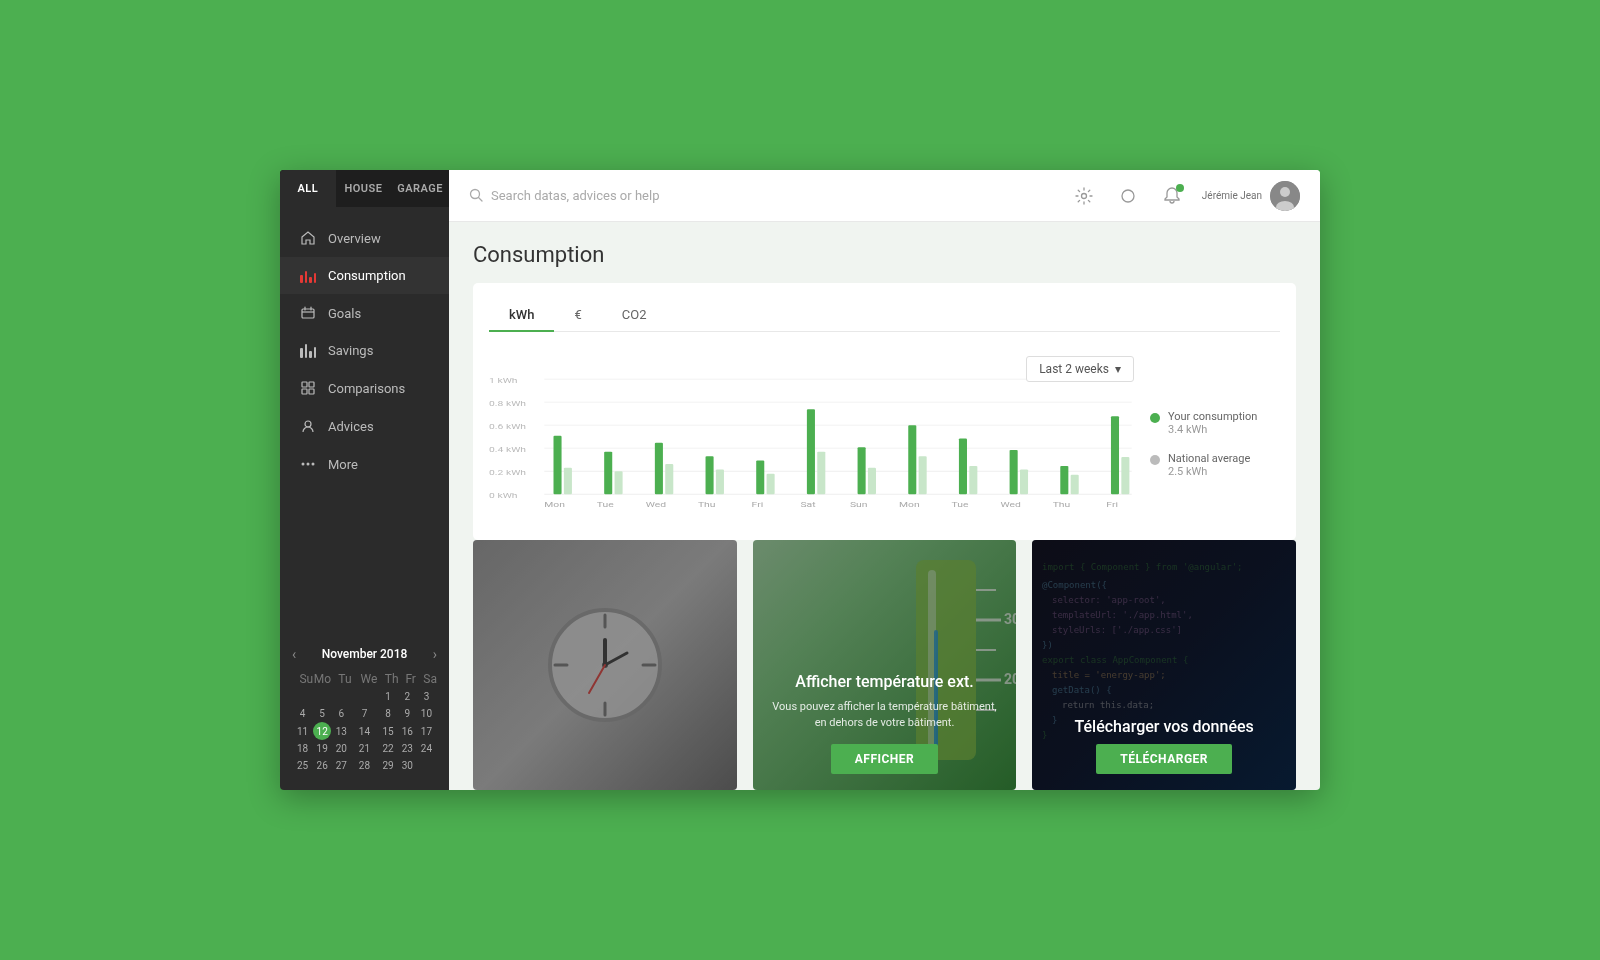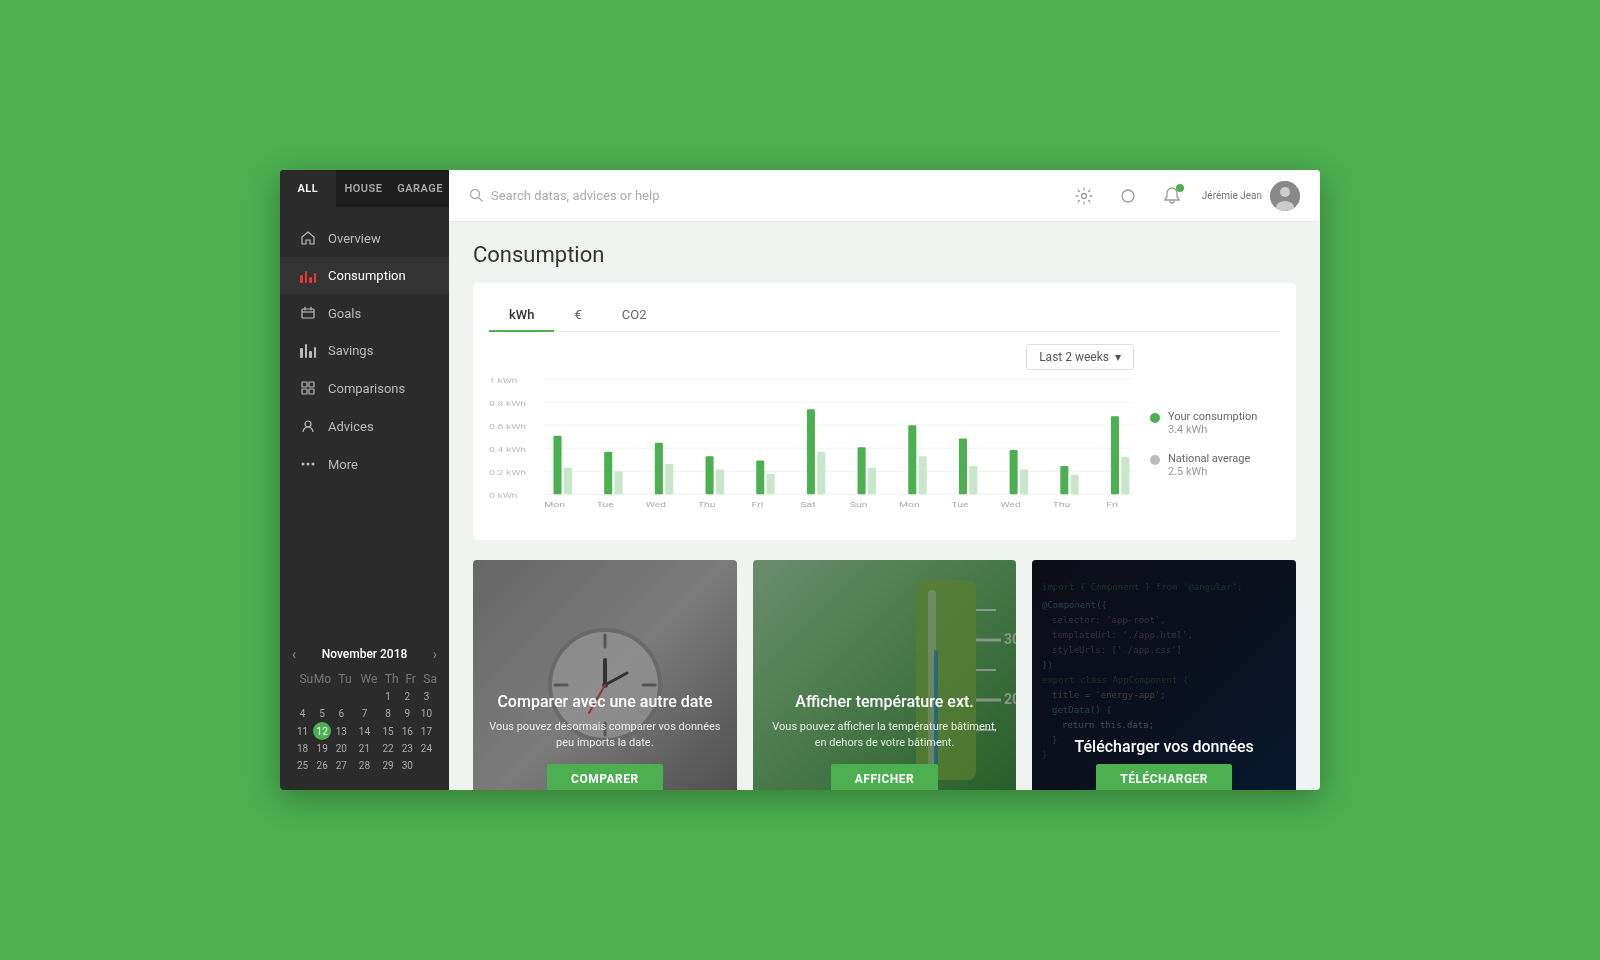--- a/index.html
+++ b/index.html
@@ -164,21 +164,20 @@
       overflow-y: auto;
     }
     .page-title {
       font-size: 22px; font-weight: 400; color: #333; margin-bottom: 16px;
     }
     
     .chart-section {
       background: #fff;
       border-radius: 5px;
       padding: 16px;
-      margin-bottom: 20px;
     }
     .chart-tabs {
       display: flex;
       border-bottom: 1px solid #e8e8e8;
       margin-bottom: 12px;
     }
     .chart-tab {
       padding: 8px 20px;
       font-size: 13px;
       color: #666;
@@ -226,21 +225,21 @@
       align-items: center;
       gap: 6px;
       padding: 5px 12px;
       border: 1px solid #ddd;
       border-radius: 3px;
       font-size: 12px;
       color: #555;
       cursor: pointer;
       background: #fff;
       position: absolute;
-      top: 0; right: 0;
+      top: 12px; right: 0;
     }
     
     .bar-chart-svg {
       width: 100%;
       height: 100%;
     }
     
     .cards-row {
       display: flex;
       gap: 16px;
@@ -624,25 +623,20 @@
               <line x1="98" y1="60" x2="110" y2="60" stroke="#777" stroke-width="3" stroke-linecap="round"></line>
 
               <line x1="60" y1="60" x2="60" y2="35" stroke="#333" stroke-width="4" stroke-linecap="round"></line>
 
               <line x1="60" y1="60" x2="82" y2="48" stroke="#333" stroke-width="3" stroke-linecap="round"></line>
 
               <line x1="60" y1="60" x2="44" y2="88" stroke="#e53935" stroke-width="2" stroke-linecap="round"></line>
             </svg>
           </div>
           <div class="card-overlay"></div>
-          <div class="card-content">
-            <div class="card-title">Comparer avec une autre date</div>
-            <div class="card-desc">Vous pouvez désormais comparer vos données peu imports la date.</div>
-            <div class="card-btn">COMPARER</div>
-          </div>
         </div>
 
         <div class="card">
           <div class="card-bg thermo-bg">
 
             <svg width="160" height="250" viewBox="0 0 160 250" style="opacity:0.7">
               <rect x="60" y="20" width="60" height="200" fill="#8bc34a" rx="8"></rect>
               <rect x="72" y="30" width="8" height="180" fill="#fff" rx="4" opacity="0.5"></rect>
 
               <line x1="120" y1="50" x2="140" y2="50" stroke="#fff" stroke-width="2"></line>

